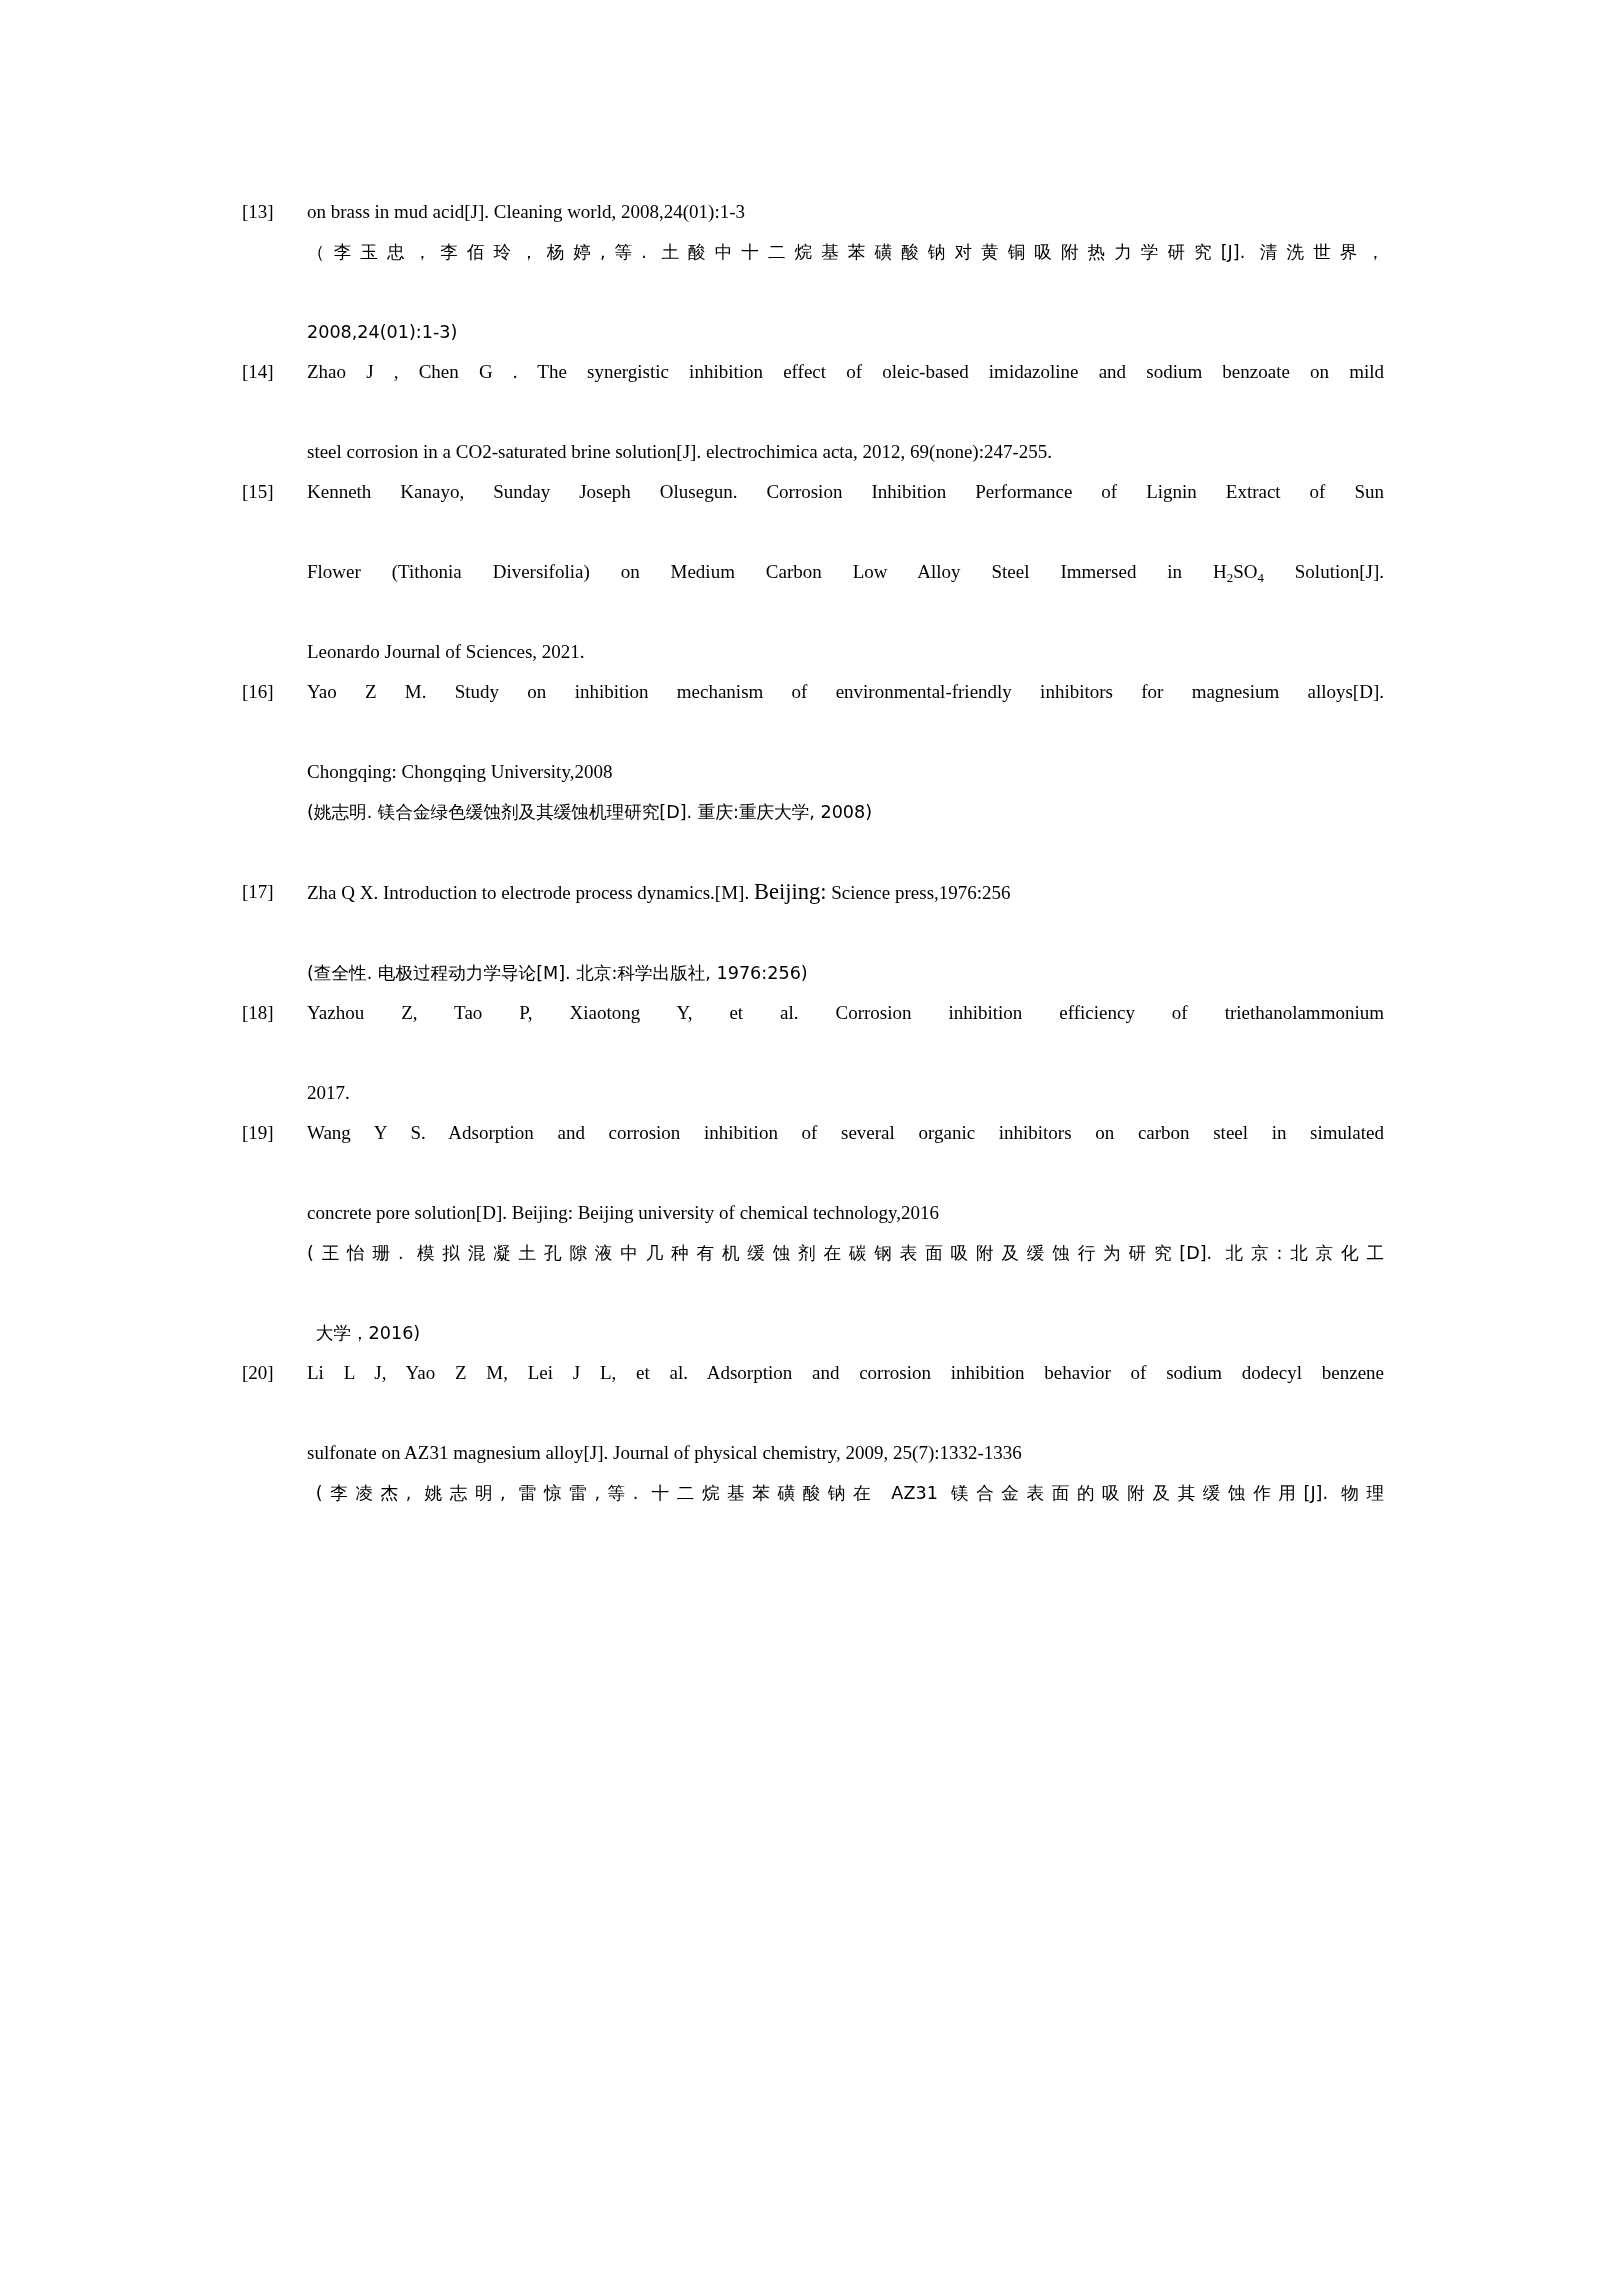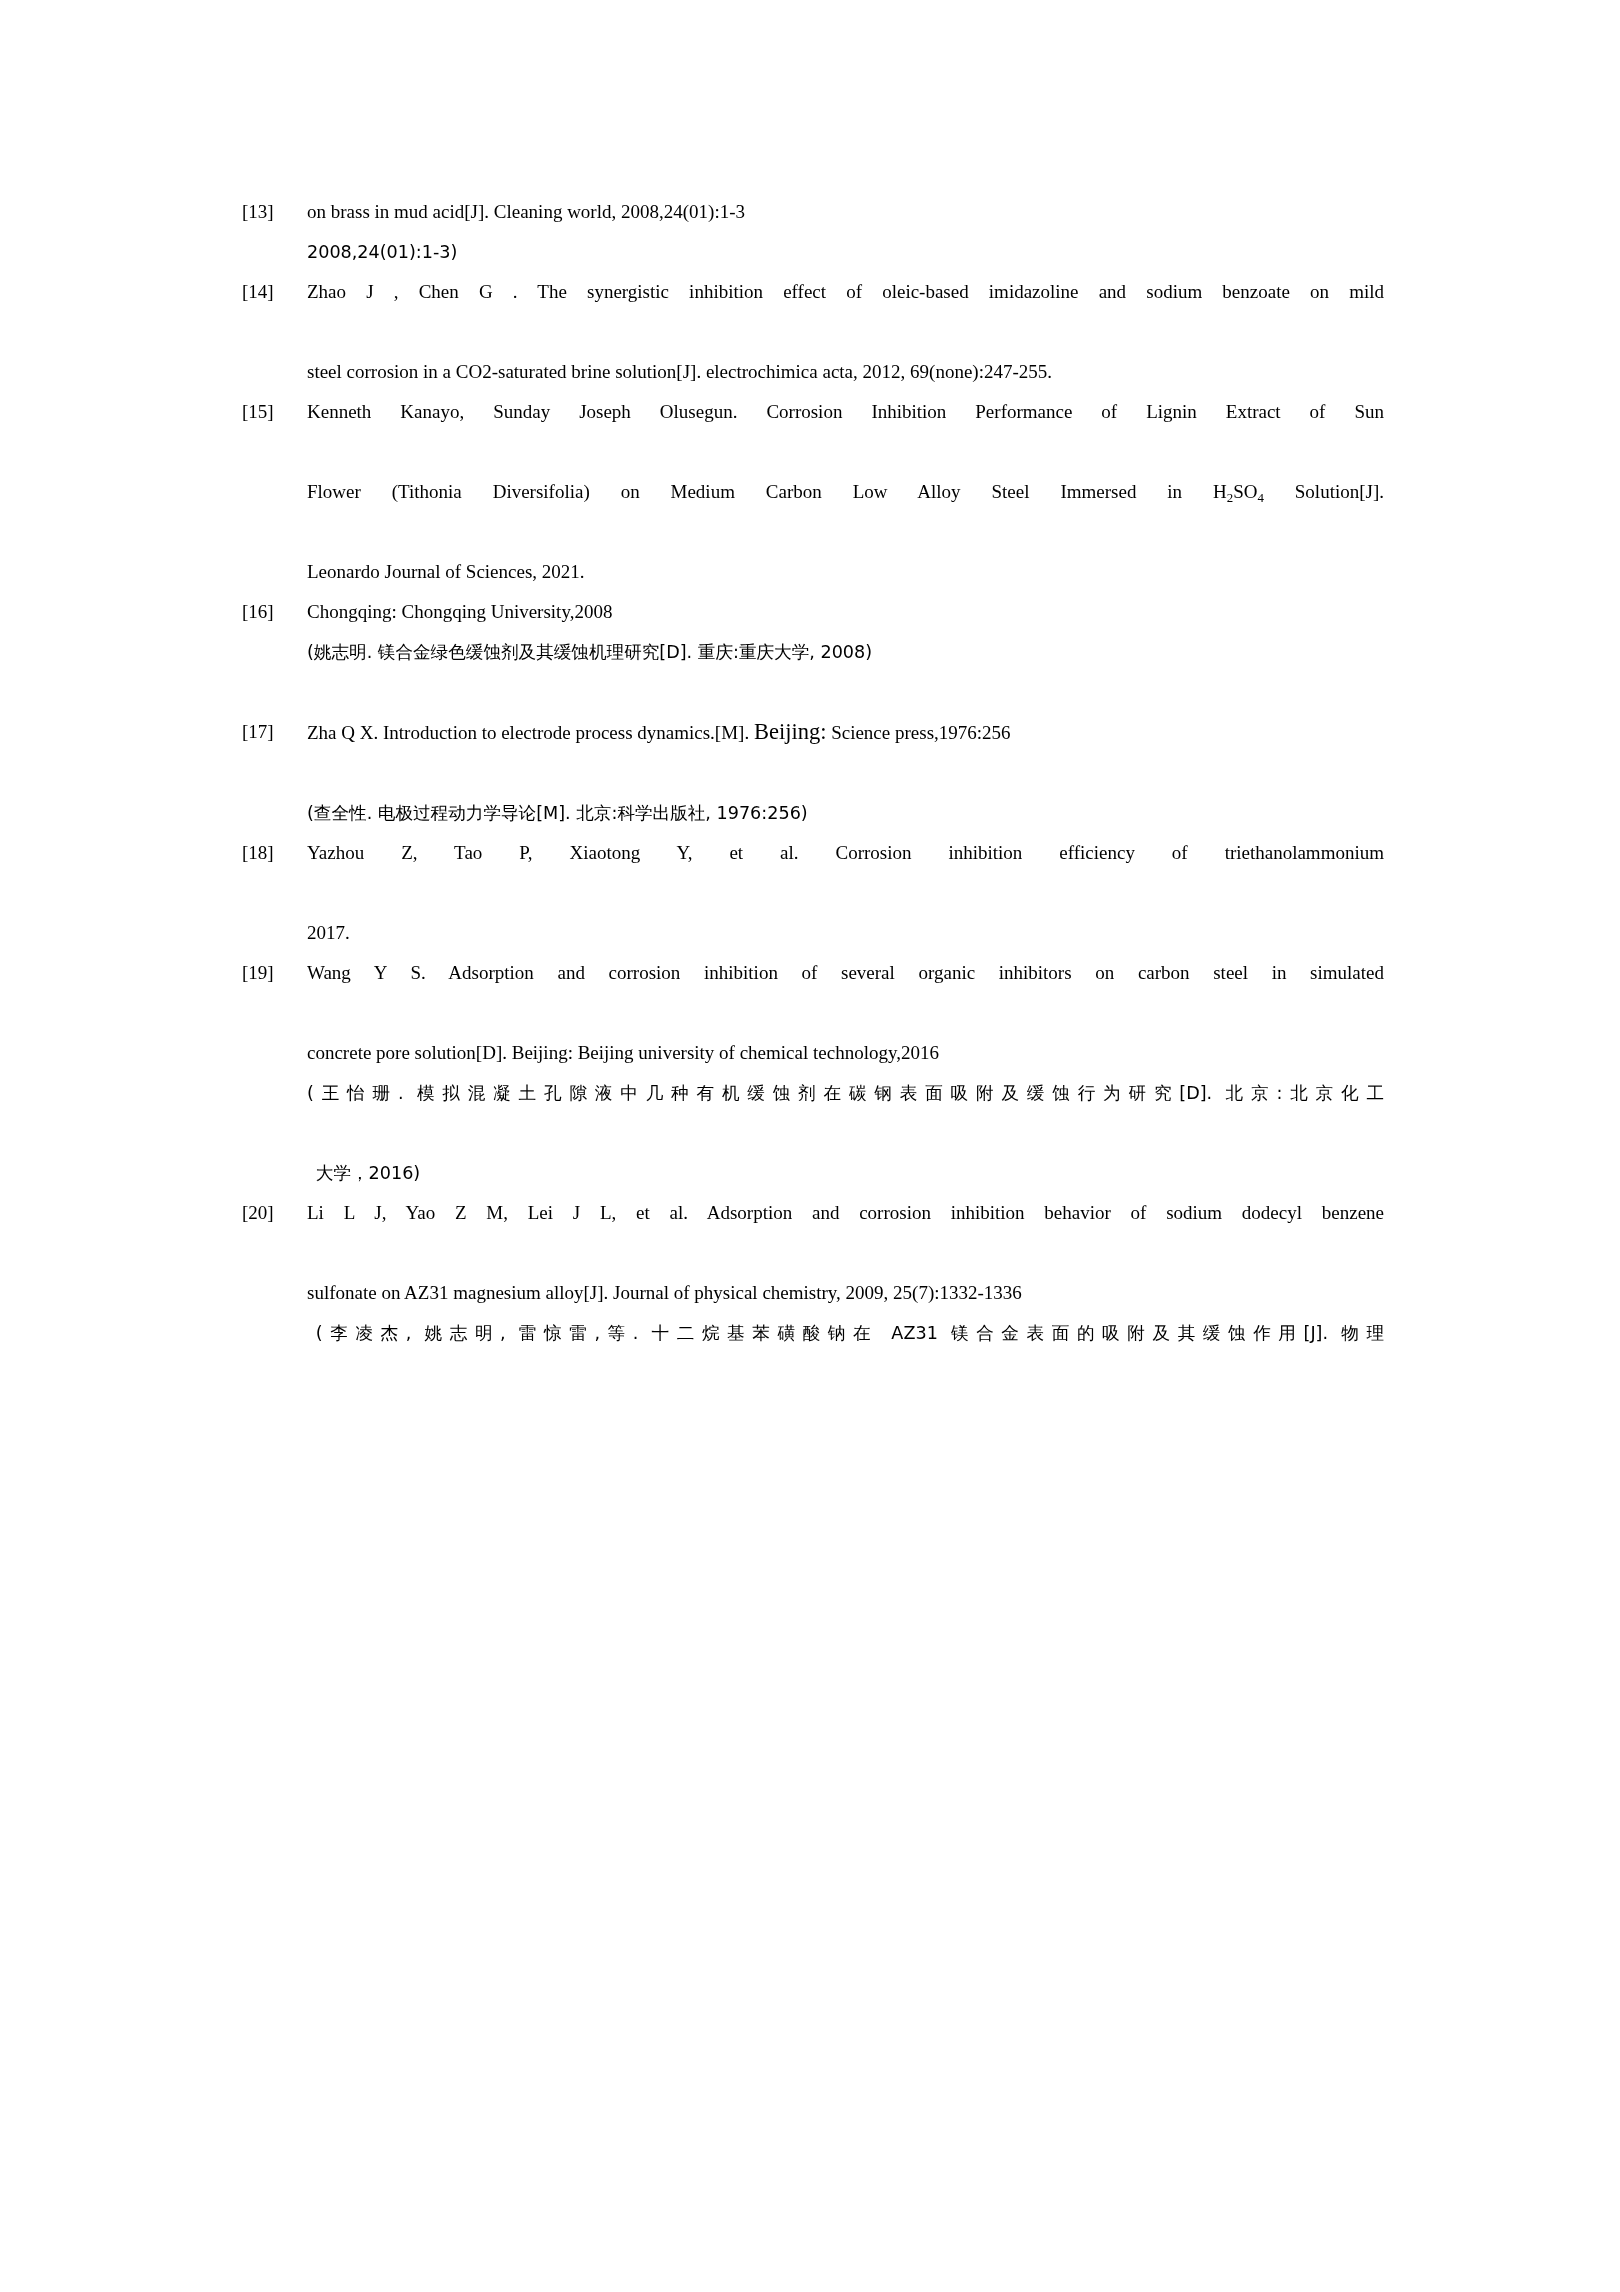--- a/index.html
+++ b/index.html
@@ -92,20 +92,21 @@
 </head>
 <body>
 
 <div class="page">
   <div class="refs">
 
     <div class="ref">
       <span class="num">[13]</span>
       <span class="body">
         <span class="line">on brass in mud acid[J]. Cleaning world, 2008,24(01):1-3</span>
+        <span class="cn-line justify">（李玉忠，李佰玲，杨婷,等. 土酸中十二烷基苯磺酸钠对黄铜吸附热力学研究[J]. 清洗世界，</span>
         <span class="cn-line">2008,24(01):1-3)</span>
       </span>
     </div>
 
     <div class="ref">
       <span class="num">[14]</span>
       <span class="body">
         <span class="line justify">Zhao J , Chen G . The synergistic inhibition effect of oleic-based imidazoline and sodium benzoate on mild</span>
         <span class="line">steel corrosion in a CO2-saturated brine solution[J]. electrochimica acta, 2012, 69(none):247-255.</span>
       </span>
@@ -116,20 +117,21 @@
       <span class="body">
         <span class="line justify">Kenneth Kanayo, Sunday Joseph Olusegun. Corrosion Inhibition Performance of Lignin Extract of Sun</span>
         <span class="line justify"><span>Flower (Tithonia Diversifolia) on Medium Carbon Low Alloy Steel Immersed in H</span><sub>2</sub><span>SO</span><sub>4</sub><span> Solution[J].</span></span>
         <span class="line">Leonardo Journal of Sciences, 2021.</span>
       </span>
     </div>
 
     <div class="ref">
       <span class="num">[16]</span>
       <span class="body">
+        <span class="line justify">Yao Z M. Study on inhibition mechanism of environmental-friendly inhibitors for magnesium alloys[D].</span>
         <span class="line">Chongqing: Chongqing University,2008</span>
         <span class="cn-line">(姚志明. 镁合金绿色缓蚀剂及其缓蚀机理研究[D]. 重庆:重庆大学, 2008)</span>
         <span class="spacer-line"></span>
       </span>
     </div>
 
     <div class="ref">
       <span class="num">[17]</span>
       <span class="body">
         <span class="line"><span>Zha Q X. Introduction to electrode process dynamics.[M]. </span><span class="bigger">Beijing:</span><span> Science press,1976:256</span></span>

